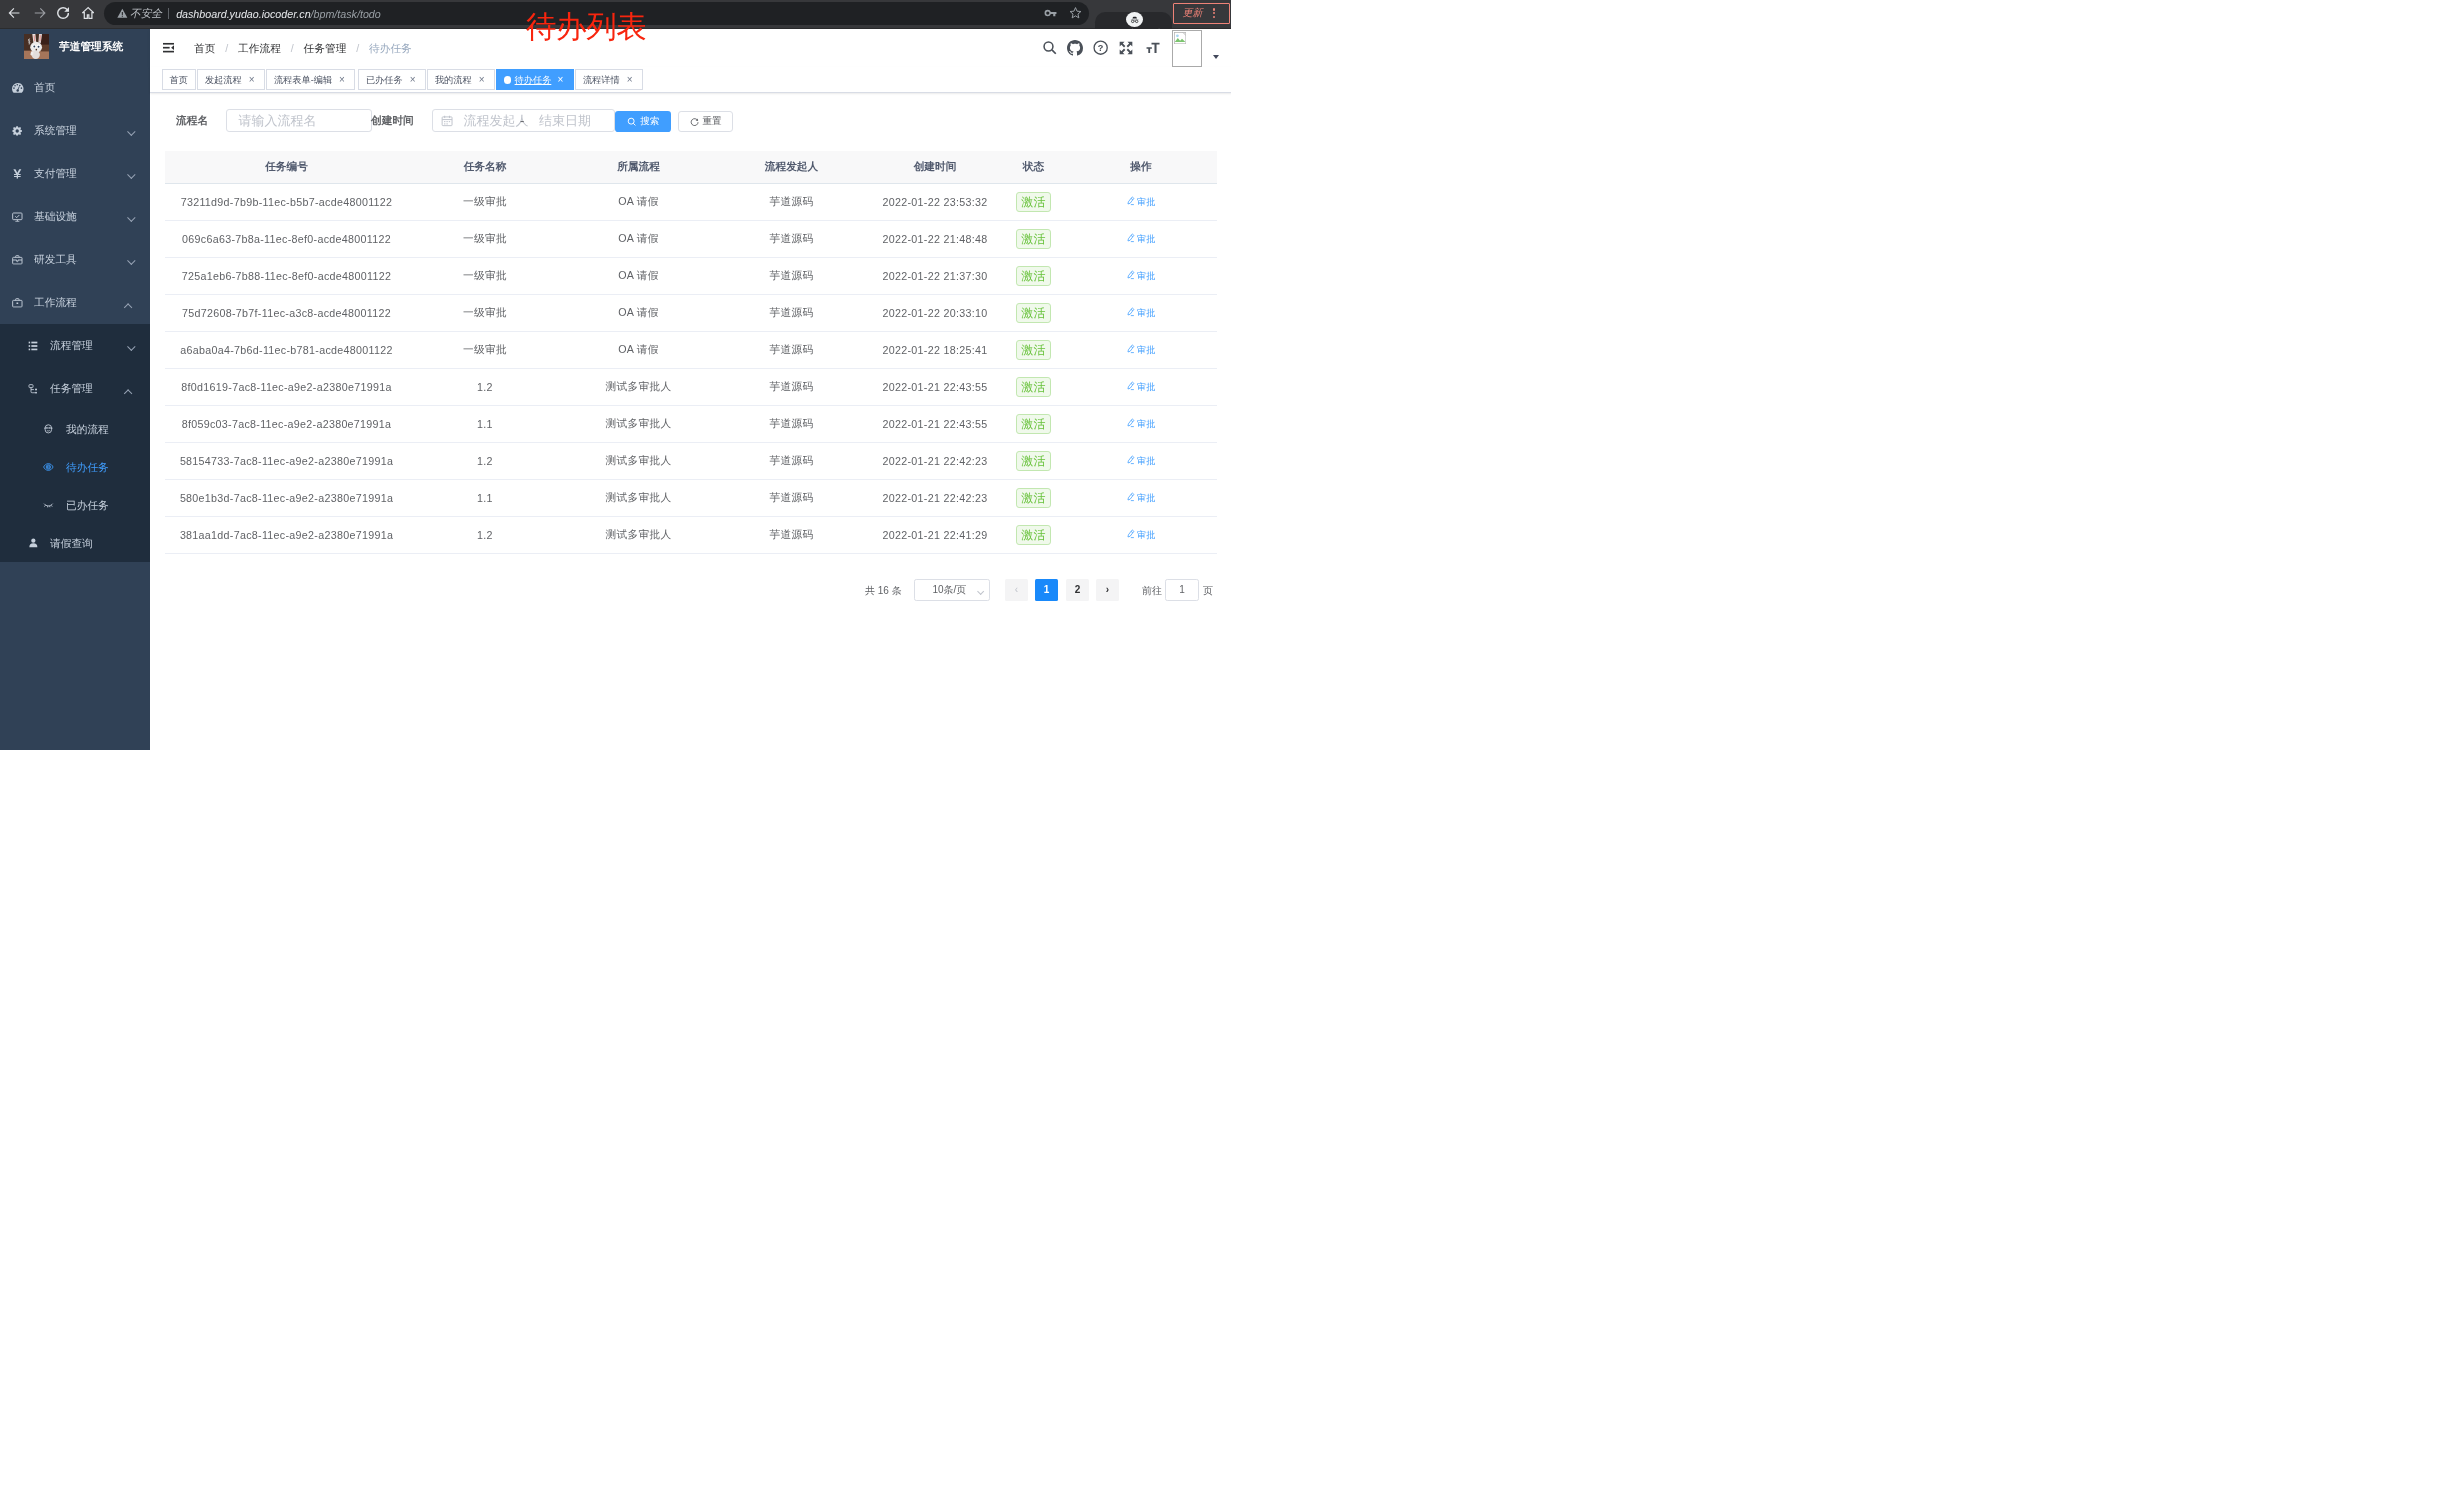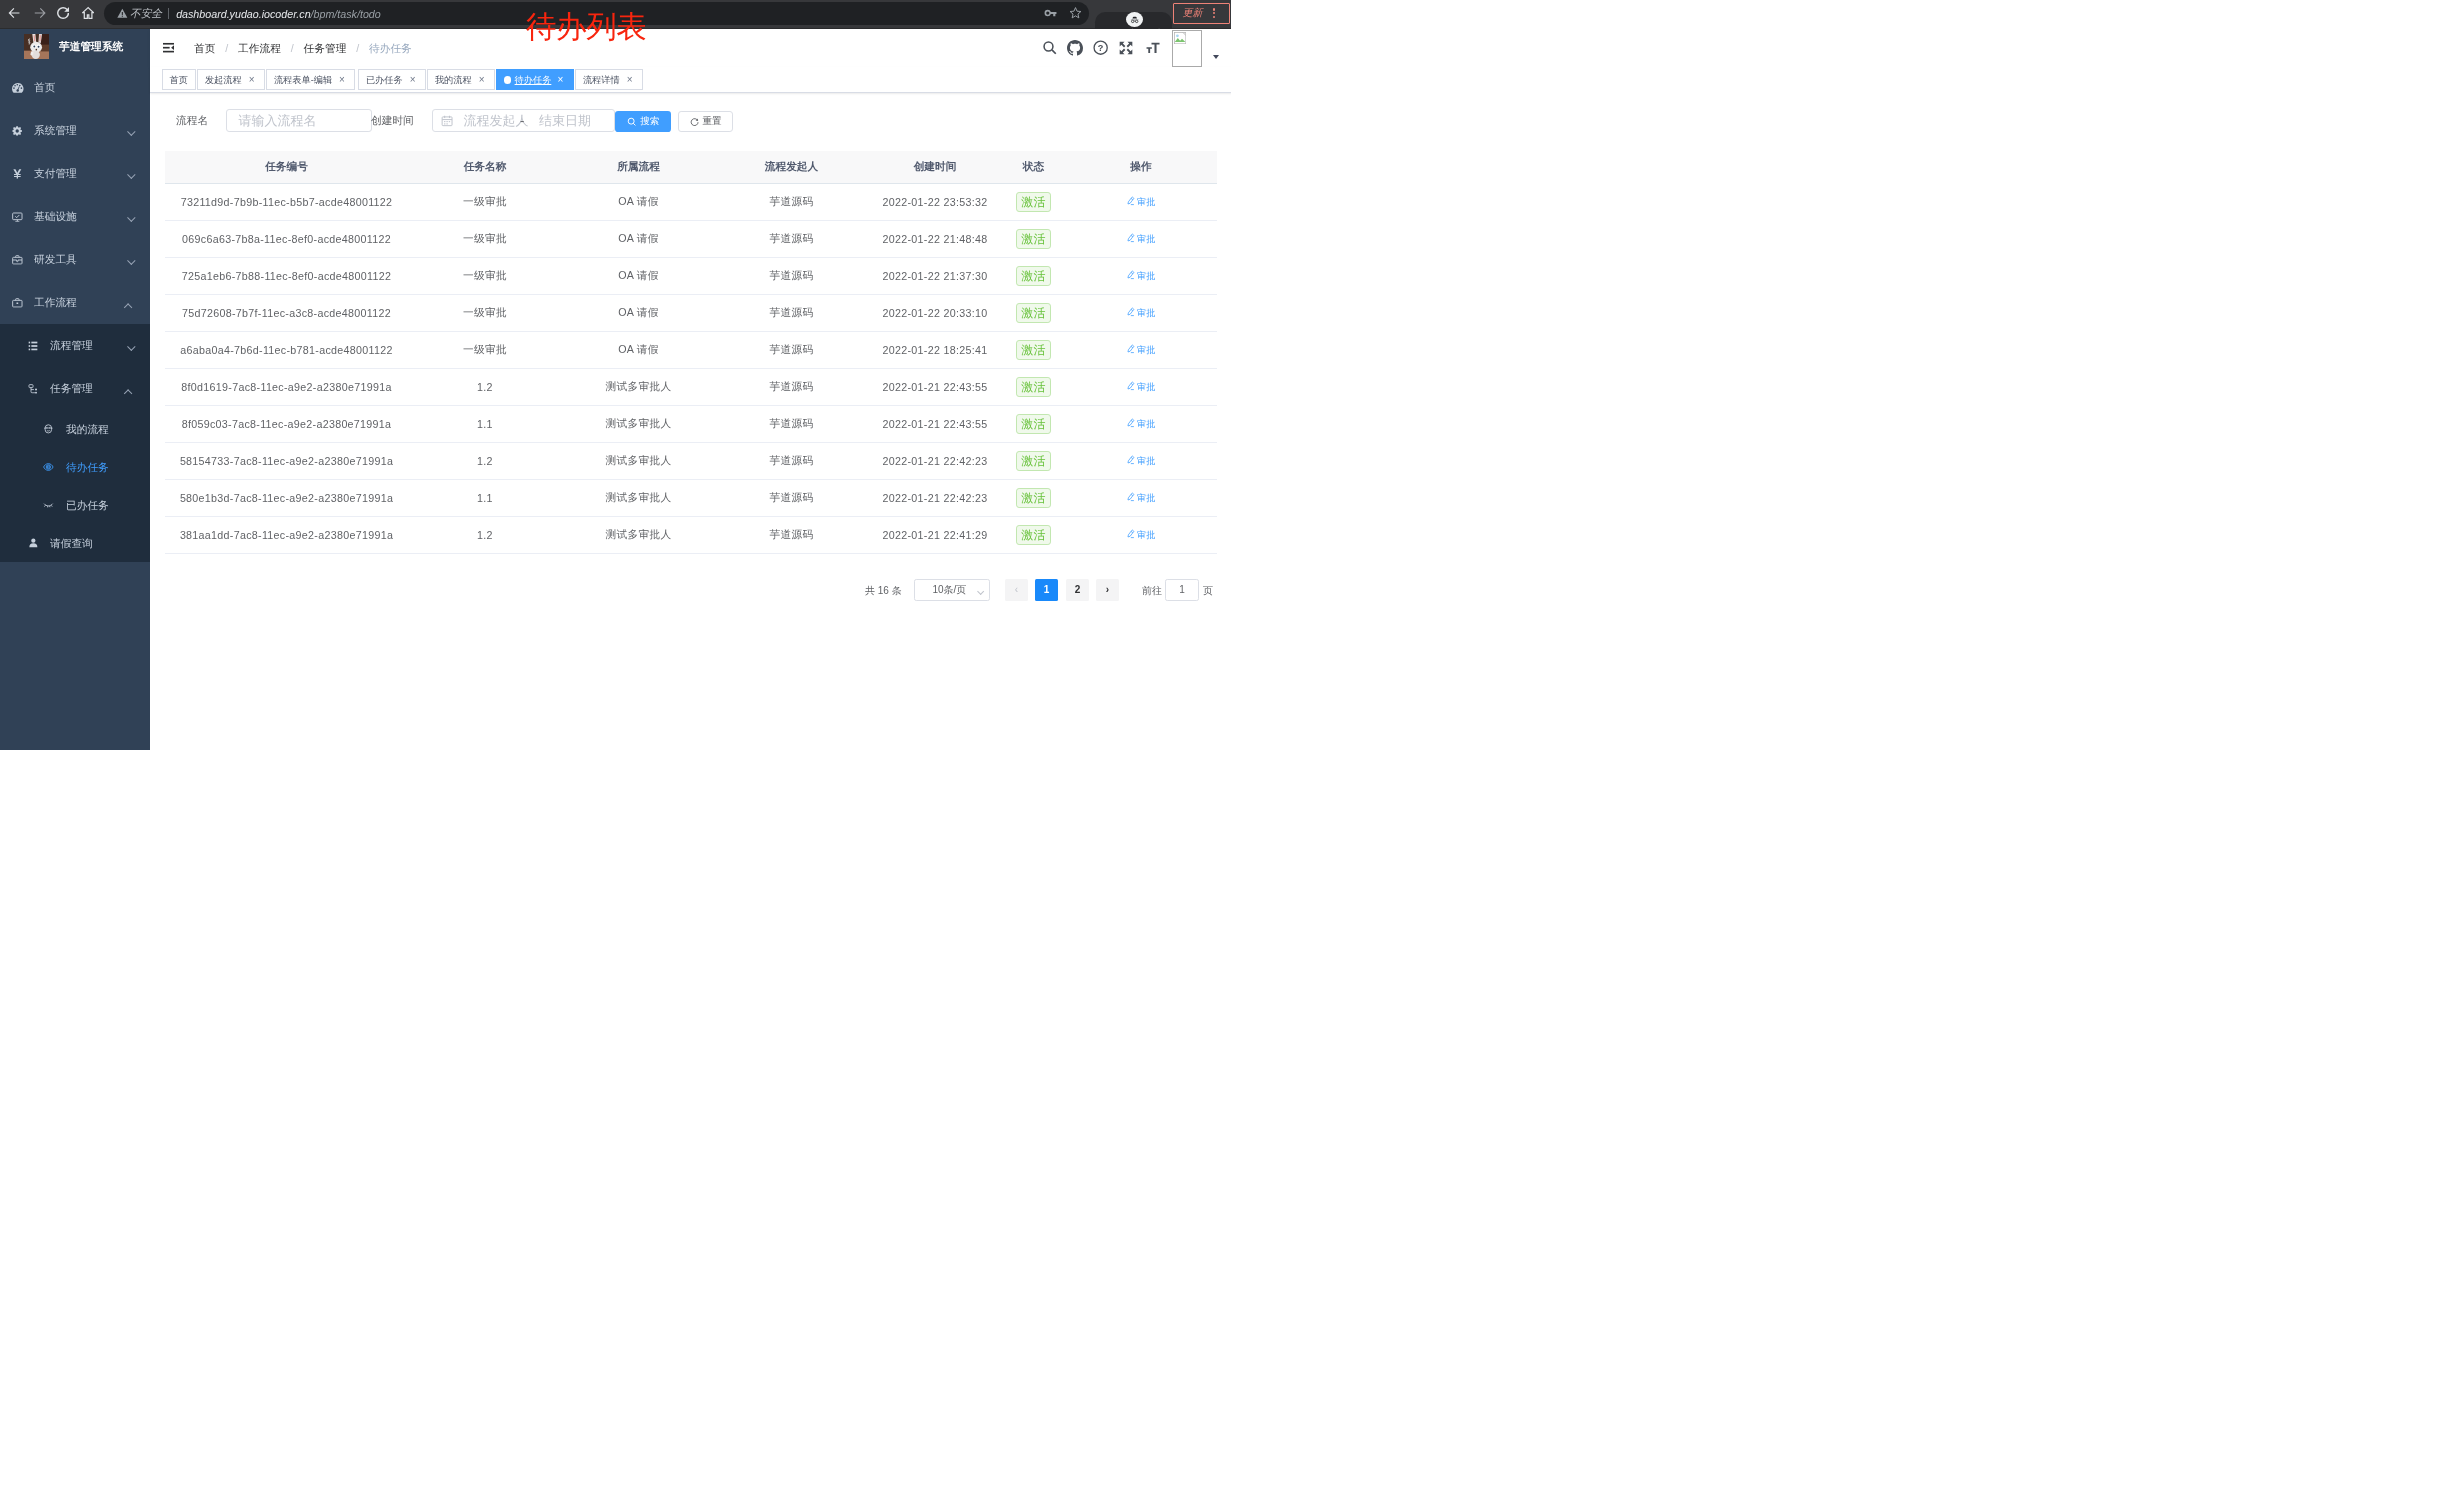--- a/index.html
+++ b/index.html
@@ -61,21 +61,21 @@
 
 
 #tagsview { position:absolute; left:150px; top:67px; width:1082px; height:26px; background:#fff; border-bottom:0.8px solid #d8dce5; box-shadow:0 0.8px 2.3px 0 rgba(0,0,0,.12); }
 .tag { position:absolute; top:1.8px; height:21.4px; line-height:20px; border:0.8px solid #d8dce5; background:#fff; color:#495060; font-size:9.2px; padding:0 6.9px; white-space:nowrap; box-sizing:border-box; }
 .tag .x { display:inline-block; width:10.7px; text-align:center; margin-left:4.6px; color:#6f7889; font-size:10px; }
 .tag.active { background:#409eff; color:#fff; border-color:#409eff; }
 .tag.active .x { color:#fff; margin-left:3.8px; }
 .tag.active .dot { display:inline-block; width:7.6px; height:7.6px; border-radius:50%; background:#fff; margin-right:3.1px; position:relative; top:0.8px; }
 
 
-.slabel { position:absolute; font-size:10.7px; font-weight:normal; color:#606266; top:114px; }
+.slabel { position:absolute; font-size:10.7px; font-weight:bold; color:#606266; top:114px; }
 .sinput { position:absolute; top:109px; height:23px; border:0.8px solid #dcdfe6; border-radius:3.1px; background:#fff; font-size:13px; color:#c0c4cc;margin-left:8px; }
 .btn { position:absolute; top:111px; height:20.6px; border-radius:3.1px; font-size:9.5px; display:flex; align-items:center; justify-content:center; }
 
 
 #tbl { position:absolute; left:165px; top:151px; width:1051px; border-collapse:collapse; table-layout:fixed; font-size:10.7px; }
 #tbl th { background:#f8f8f9; color:#515a6e; font-weight:bold; height:32px; border-bottom:0.8px solid #dfe6ec; text-align:center; font-size:10.7px; }
 #tbl td { color:#606266; letter-spacing:0.3px; height:37px; border-bottom:0.8px solid #ebeef5; text-align:center; background:#fff; }
 .gtag { display:inline-block; width:35px; height:20px; line-height:18.3px; background:#f0f9eb; border:0.8px solid #c2e7b0; border-radius:3.1px; color:#67c23a; font-size:12px; }
 .oplink { color:#409eff; font-size:9.2px; }
 

